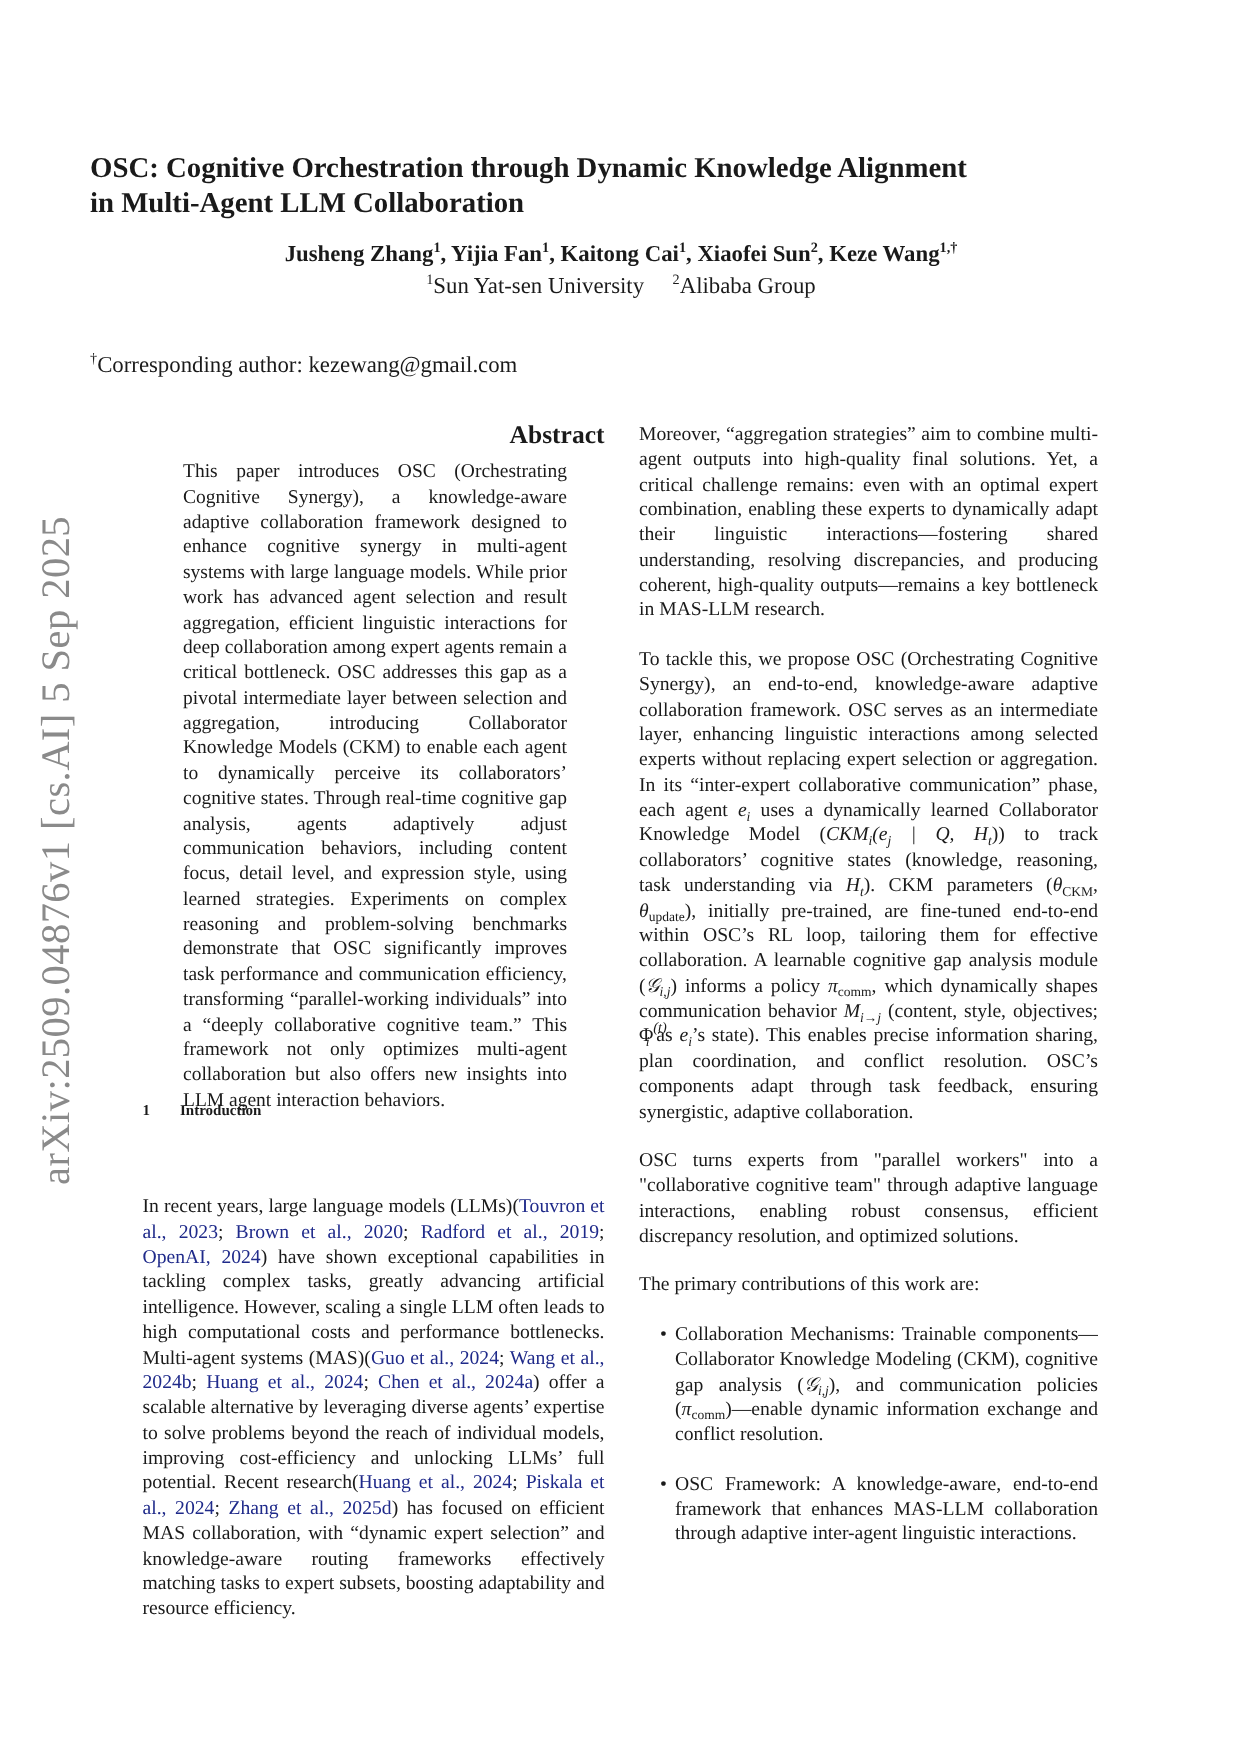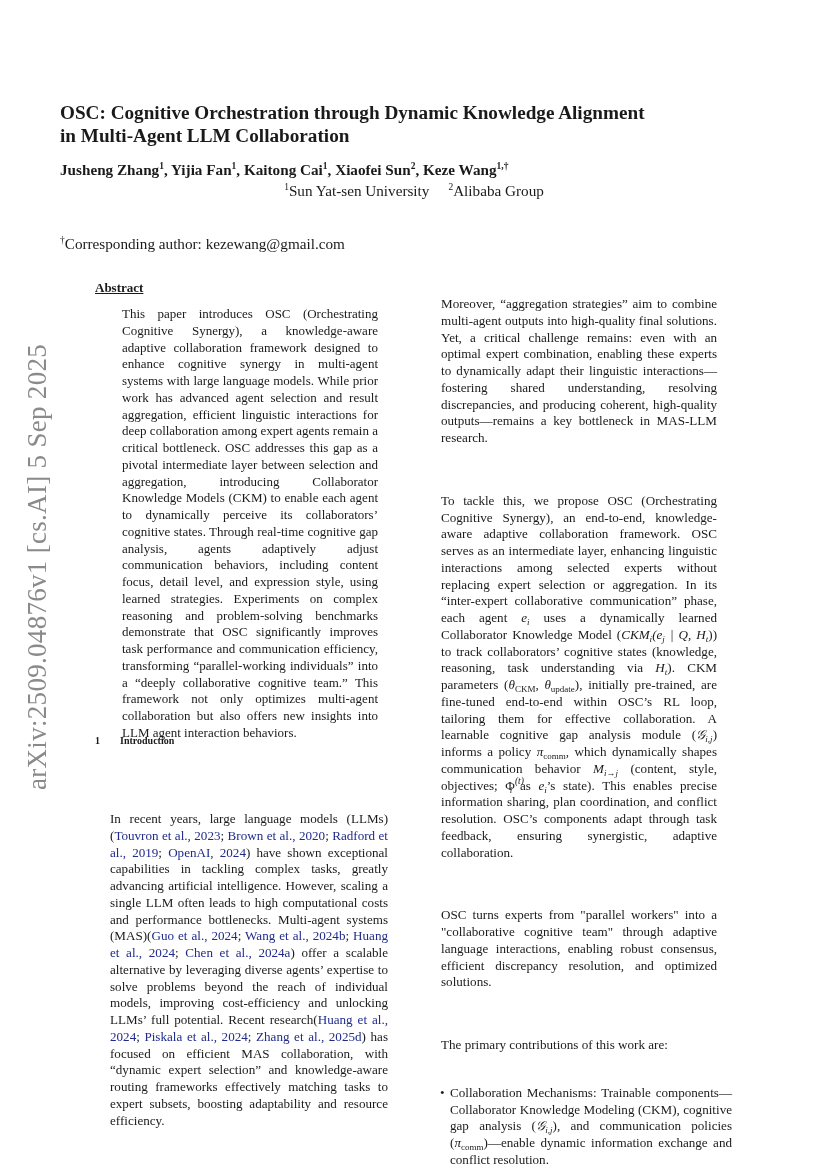--- a/index.html
+++ b/index.html
@@ -1,34 +1,34 @@
 <!DOCTYPE html>
 <html><head>
 <meta charset="utf-8">
 <style>
   html, body { margin: 0; padding: 0; background: #ffffff; }
   body { width: 828px; height: 1171px; position: relative; overflow: hidden;
          font-family: "Liberation Serif", "DejaVu Serif", serif; color: #1a1a1a; }
   .title { position: absolute; left: 60px; width: 708px; top: 101px; 
            font-weight: bold; font-size: 19.2px; line-height: 23px; }
-  .authors { position: absolute; left: 60px; width: 708px; top: 160px; text-align: left;
+  .authors { position: absolute; left: 60px; width: 708px; top: 160px; text-align: center;
              font-weight: bold; font-size: 15.2px; line-height: 20px; }
   .affil { position: absolute; left: 60px; width: 708px; top: 181px; text-align: center;
            font-size: 15.2px; line-height: 20px; }
   .corr { position: absolute; left: 60px; width: 708px; top: 234px; 
           font-size: 15.2px; line-height: 20px; }
   sup { font-size: 9.5px; vertical-align: 6px; line-height: 0; }
   .arxiv { position: absolute; left: 22px; top: 790px; transform-origin: 0 0; transform: rotate(-90deg);
            font-size: 27px; color: #8a8a8a; white-space: nowrap; letter-spacing: 0.3px; }
   .col { position: absolute; font-size: 13.1px; line-height: 16.75px; text-align: justify; }
-  .col p { margin: 15px; }
+  .col p { margin: 0; }
   .left-col { left: 95px; width: 308px; }
   .right-col { left: 426px; width: 306px; }
-  .abstract-head { position: absolute; left: 95px; width: 308px; top: 280px; text-align: left;
-                   font-weight: bold; font-size: 13px; text-decoration: underline; }
+  .abstract-head { position: absolute; left: 95px; width: 308px; top: 280px; text-align: right;
+                   font-weight: bold; font-size: 17px; }
   .abstract-body { position: absolute; left: 122px; width: 256px; top: 306px; font-size: 13px;
                    line-height: 16.75px; text-align: justify; }
   .sec-head { position: absolute; left: 95px; top: 735px; font-weight: bold; font-size: 10px; font-family: Liberation Serif, serif; }
   .sec-head .num { display: inline-block; width: 25px; }
   .cite { color: #1f2a8a; }
   .para { margin: 0; }
   .gap { height: 16px; }
   ul.contrib { list-style: none; padding: 0; margin: 0; }
   ul.contrib li { position: relative; padding-left: 24px; padding-right: 0; margin-bottom: 16px; }
   ul.contrib li::before { content: "\2022"; position: absolute; left: 14px; top: 0; }

